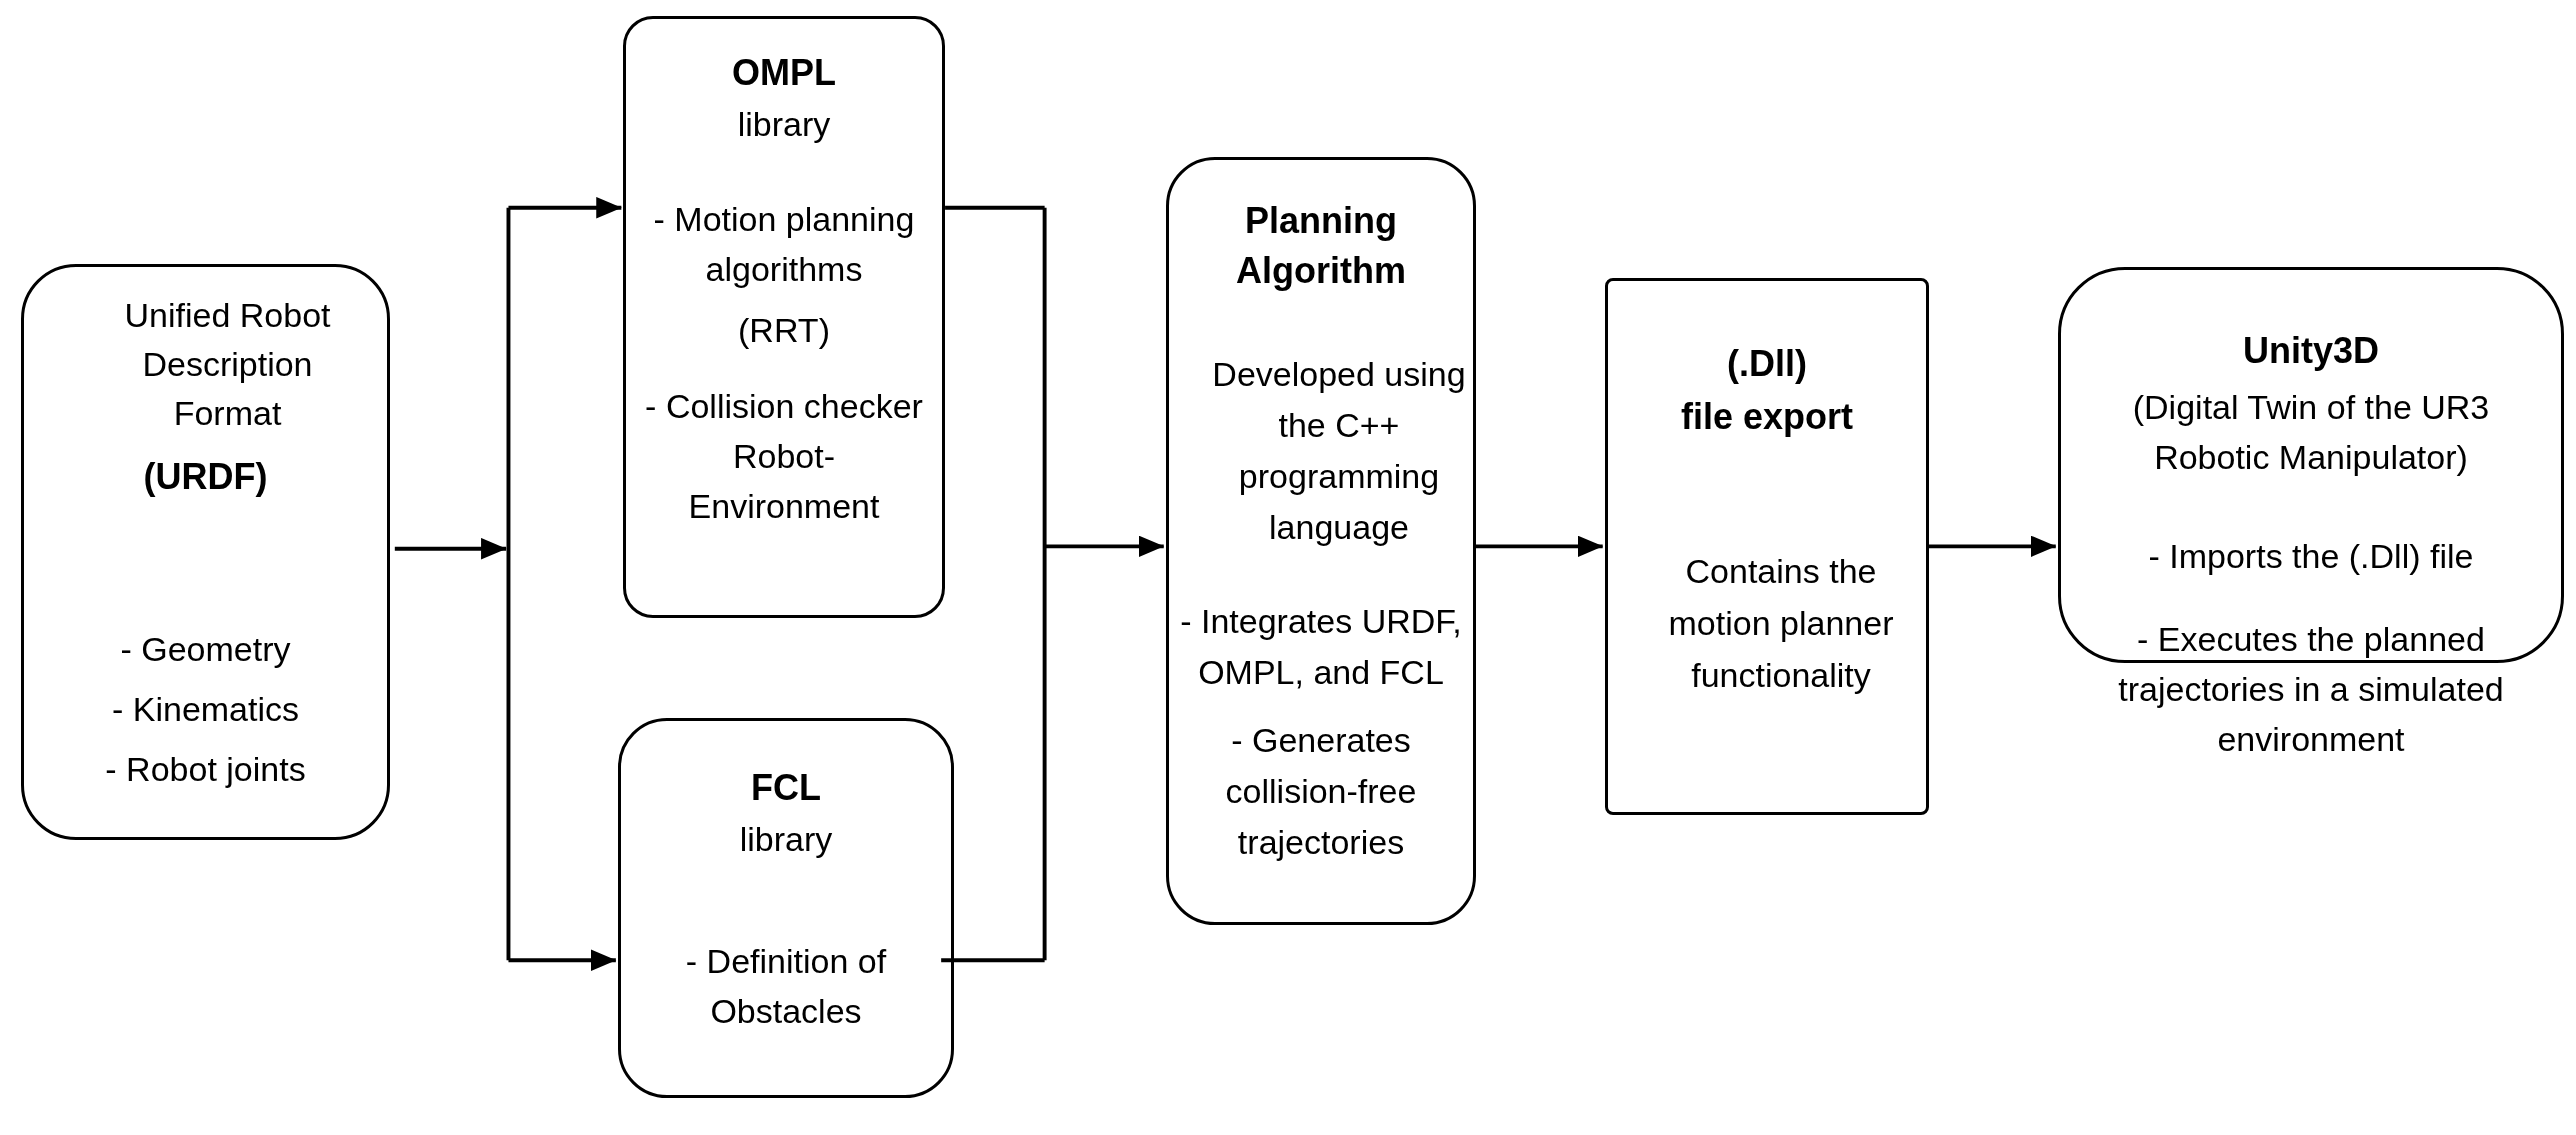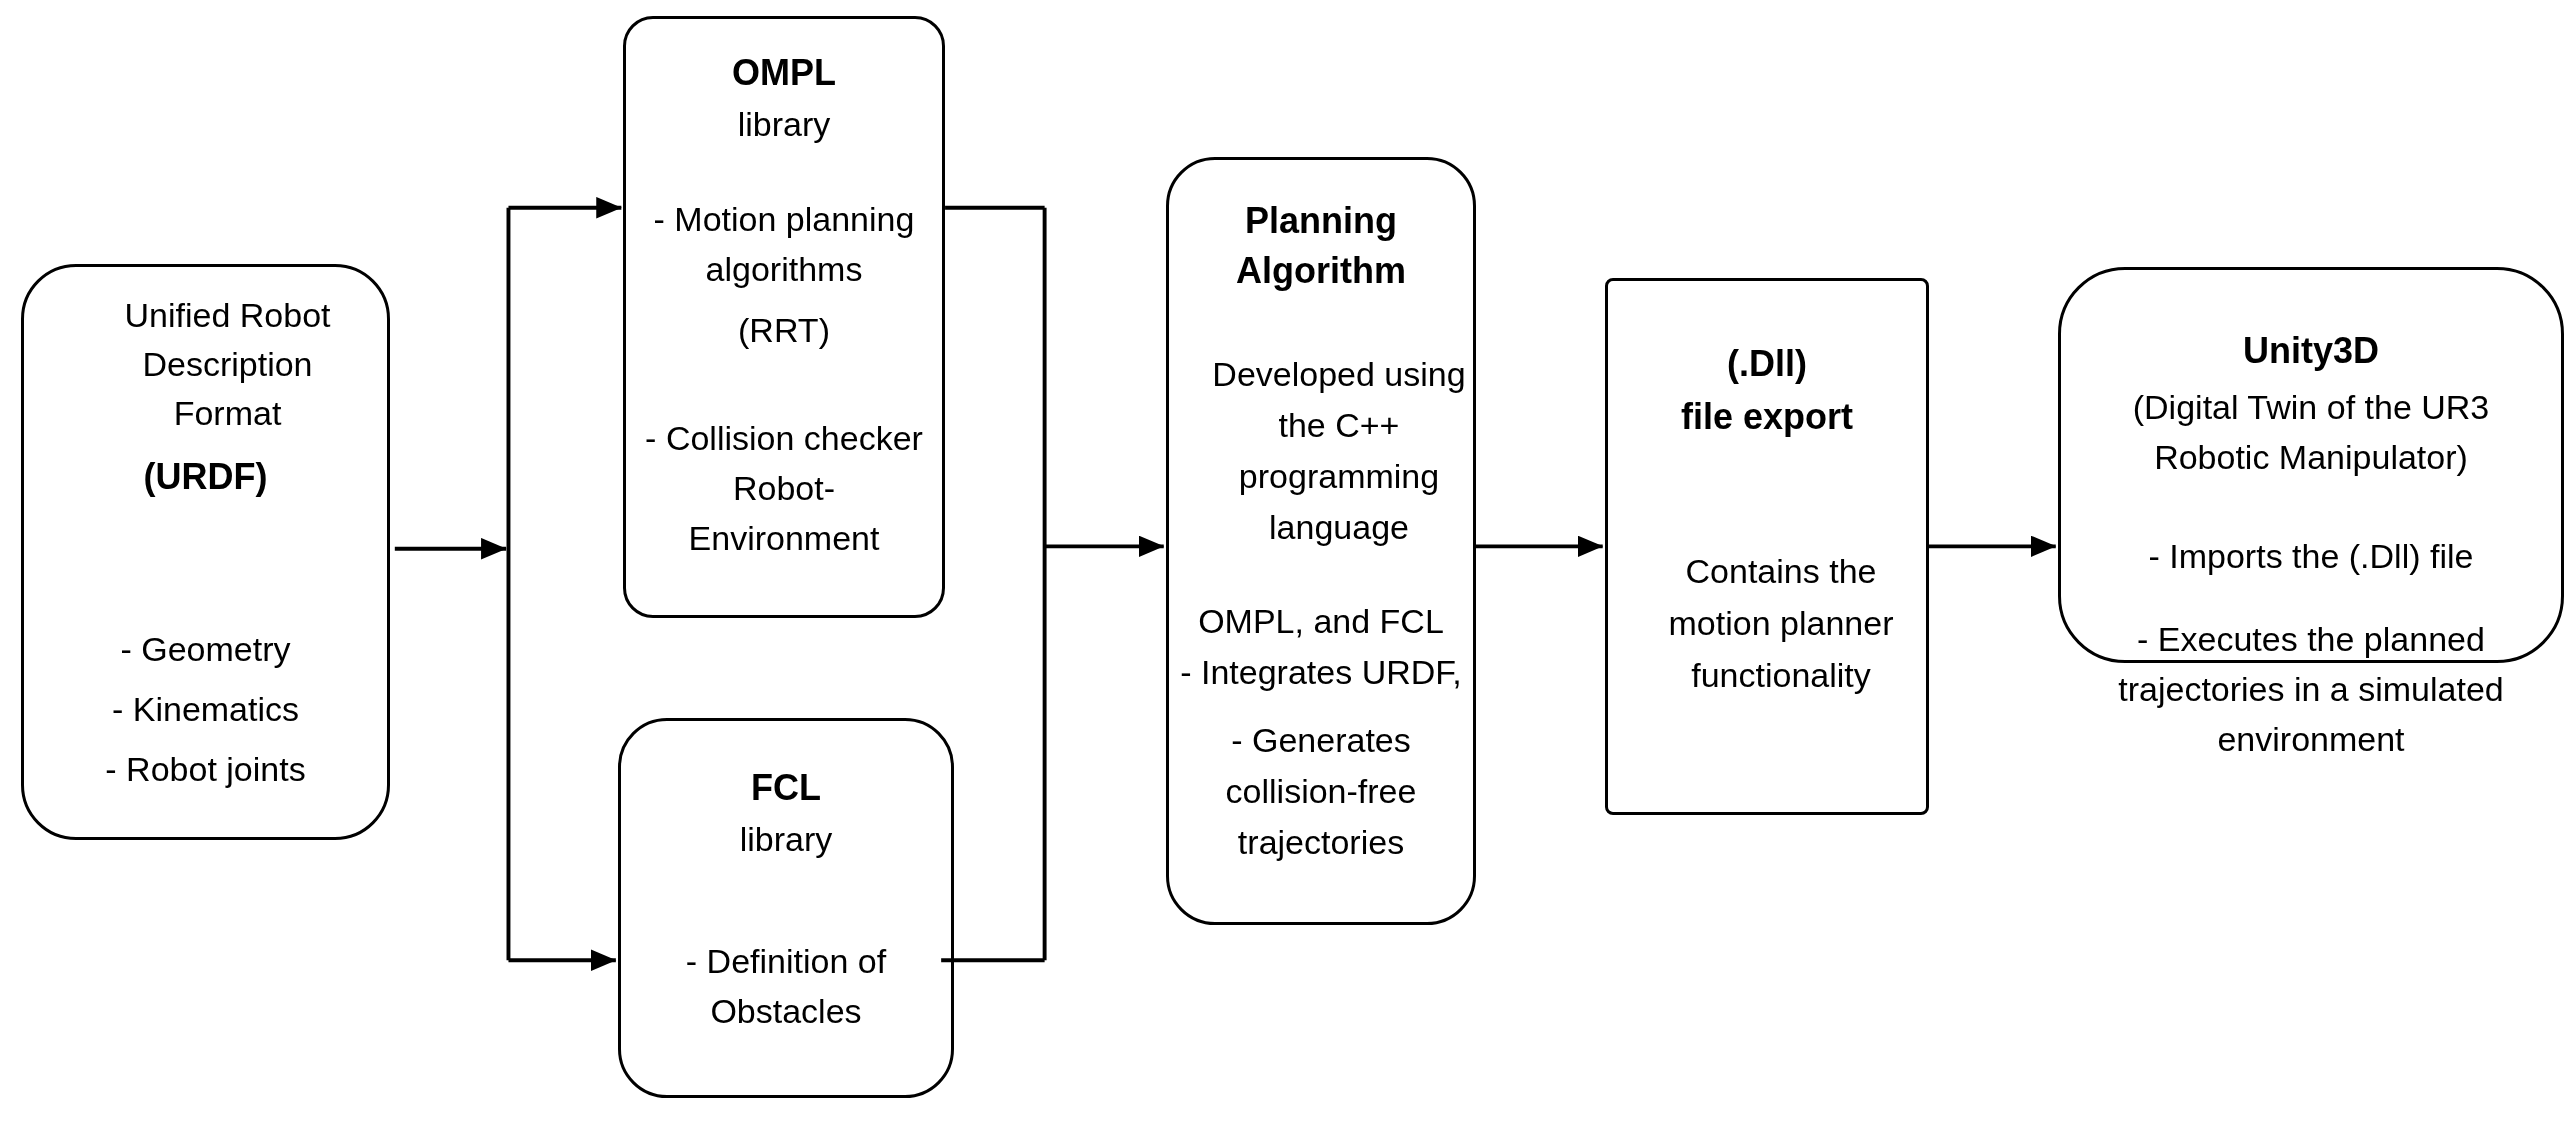--- a/index.html
+++ b/index.html
@@ -18,21 +18,21 @@
   
   #urdf-box{left:21px;top:264px;width:369px;height:576px;border-radius:55px;padding-top:23.5px;}
   #urdf-box .title{font-size:34px;line-height:49px;padding-left:44px;}
   #urdf-box .acro{font-size:36px;line-height:49px;font-weight:bold;margin-top:14px;}
   #urdf-box .bullets{margin-top:118px;}
   #urdf-box .bullets .ln{font-size:34px;line-height:60px;}
 
   #ompl-box{left:623px;top:15.7px;width:322px;height:602px;border-radius:30px;padding-top:28px;}
   #ompl-box .b1{margin-top:45px;}
   #ompl-box .rrt{margin-top:11px;}
-  #ompl-box .b2{margin-top:58px;}
+  #ompl-box .b2{margin-top:26px;}
 
   #fcl-box{left:618px;top:718px;width:336px;height:380px;border-radius:49px;padding-top:41px;}
   #fcl-box .bu{margin-top:72px;}
 
   #planning-box{left:1166px;top:157px;width:310px;height:768px;border-radius:49px;padding-top:36px;}
   #planning-box .fs43{line-height:51px;}
   #planning-box .para{margin-top:53px;padding-left:36px;}
   #planning-box .b1{margin-top:43px;}
   #planning-box .b2{margin-top:17px;}
   #planning-box .tl{font-size:36px;line-height:50px;font-weight:bold;}
@@ -96,22 +96,22 @@
   <div class="box" id="planning-box">
     <div class="ln tl">Planning</div>
     <div class="ln tl">Algorithm</div>
     <div class="para">
       <div class="ln fs43">Developed using</div>
       <div class="ln fs43">the C++</div>
       <div class="ln fs43">programming</div>
       <div class="ln fs43">language</div>
     </div>
     <div class="b1">
+      <div class="ln fs43">- Integrates URDF,</div>
       <div class="ln fs43">OMPL, and FCL</div>
-      <div class="ln fs43">- Integrates URDF,</div>
     </div>
     <div class="b2">
       <div class="ln fs43">- Generates</div>
       <div class="ln fs43">collision-free</div>
       <div class="ln fs43">trajectories</div>
     </div>
   </div>
 
   <div class="box" id="dll-box">
     <div class="ln tl">(.Dll)</div>

